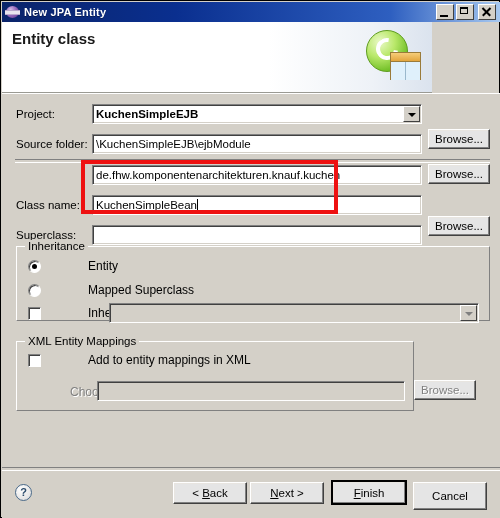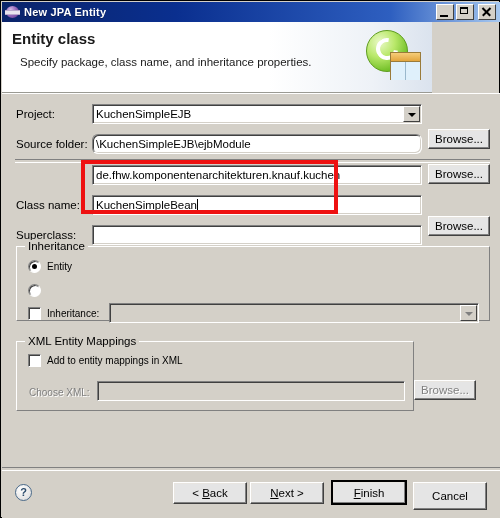--- a/index.html
+++ b/index.html
@@ -139,21 +139,21 @@
          background:#ffffff;
          border:1px solid;border-color:#808080 #ffffff #ffffff #808080;
          box-shadow:inset 1px 1px 0 #404040;box-sizing:border-box;}
   .radio.on::after{content:"";position:absolute;left:3px;top:3px;width:5px;height:5px;
          border-radius:50%;background:#000;}
 
   .check{position:absolute;width:13px;height:13px;background:#ffffff;
          border:1px solid;border-color:#808080 #ffffff #ffffff #808080;
          box-shadow:inset 1px 1px 0 #404040;box-sizing:border-box;}
 
-  .ctl-label{position:absolute;font-size:10px;color:#000;line-height:13px;white-space:nowrap;}
+  .ctl-label{position:absolute;font-size:12px;color:#000;line-height:13px;white-space:nowrap;margin-left:41px;}
   .ctl-label.dis{color:#808080;text-shadow:1px 1px 0 #ffffff;}
 
   
   .redbox{position:absolute;border:4px solid #ee1111;box-sizing:border-box;pointer-events:none;}
 
   
   .footer{position:absolute;left:1px;top:466px;width:498px;height:51px;background:#d4d0c8;}
   .footer-sep{position:absolute;left:0;top:0;width:498px;height:2px;
               border-top:1px solid #808080;border-bottom:1px solid #ffffff;}
   .help-icon{position:absolute;left:14px;top:483px;width:17px;height:17px;border-radius:50%;
@@ -183,46 +183,45 @@
         </div>
       <div class="tbtn tb-close close">
           <i class="a"></i>
           <i class="b"></i>
         </div>
     </div>
   </div>
 
   <div class="banner">
     <div class="banner-title">Entity class</div>
-    <div class="banner-sub">Specify package, class name, and inheritance properties.</div>
     <div class="banner-icon">
       <div class="bi-circle">
           <div class="bi-c"></div>
         </div>
       <div class="bi-table">
         <div class="hdr"></div>
         <div class="body">
             <span></span>
             <span></span>
           </div>
       </div>
     </div>
   </div>
 
   <div class="panel">
     <div class="panel-sep"></div>
 
     <div class="lbl" style="left:14px;top:11px;">Project:</div>
-    <div class="field" style="left:90px;top:11px;width:330px;">
+    <div class="field" style="left:90px;top:11px;width:330px;font-weight:bold;">
       <span>KuchenSimpleEJB</span>
     </div>
     <div class="combo-arrow" style="left:401px;top:13px;"></div>
 
     <div class="lbl" style="left:14px;top:41px;">Source folder:</div>
-    <div class="field" style="left:90px;top:41px;width:330px;border-radius:6px;">
+    <div class="field" style="left:90px;top:41px;width:330px;">
       <span>\KuchenSimpleEJB\ejbModule</span>
     </div>
     <div class="btn" style="left:426px;top:36px;width:62px;height:20px;">Browse...</div>
 
     <div class="hline" style="left:13px;top:66px;width:475px;"></div>
 
     <div class="field" style="left:90px;top:72px;width:330px;">
       <span>de.fhw.komponentenarchitekturen.knauf.kuchen</span>
     </div>
     <div class="btn" style="left:426px;top:71px;width:62px;height:20px;">Browse...</div>
@@ -241,20 +240,21 @@
     <div class="redbox" style="left:79px;top:67px;width:257px;height:54px;"></div>
 
     <div class="group" style="left:14px;top:153px;width:474px;height:75px;">
       <div class="inner"></div>
       <div class="group-title">Inheritance</div>
     </div>
     <div class="radio on" style="left:26px;top:167px;"></div>
     <div class="ctl-label" style="left:45px;top:167px;">Entity</div>
 
     <div class="radio" style="left:26px;top:191px;"></div>
+    <div class="ctl-label" style="left:45px;top:191px;">Mapped Superclass</div>
 
     <div class="check" style="left:26px;top:214px;"></div>
     <div class="ctl-label" style="left:45px;top:214px;">Inheritance:</div>
     <div class="field disabled" style="left:107px;top:210px;width:370px;">
       <span></span>
     </div>
     <div class="combo-arrow dis" style="left:458px;top:212px;"></div>
 
     <div class="group" style="left:14px;top:248px;width:398px;height:70px;">
       <div class="inner"></div>

